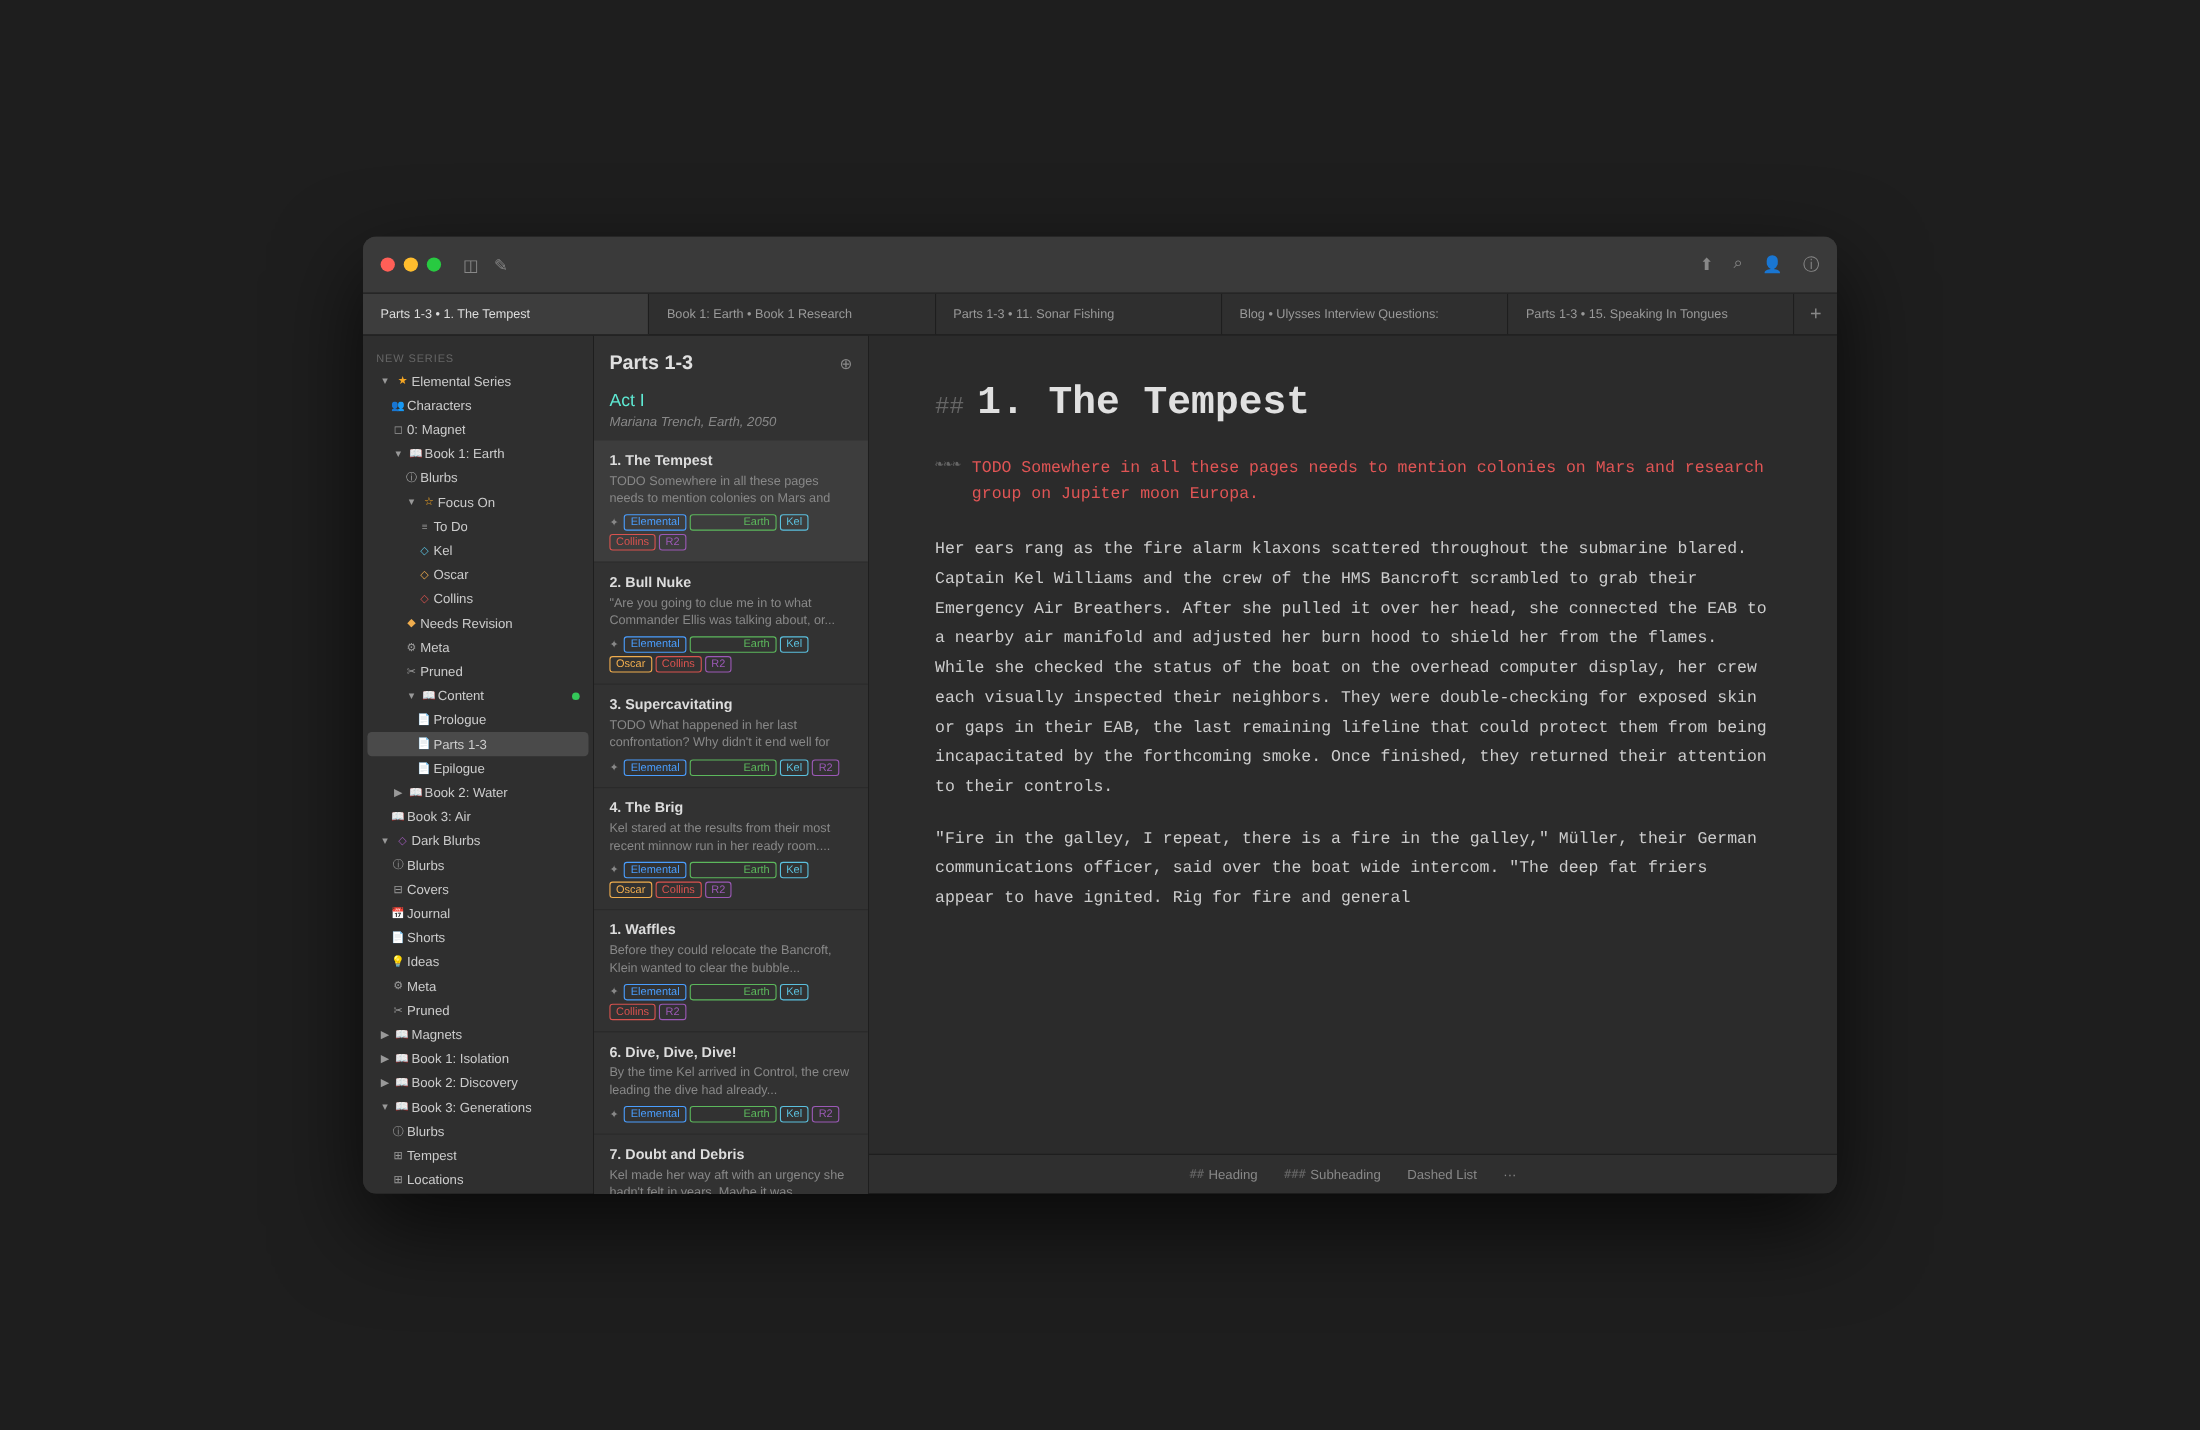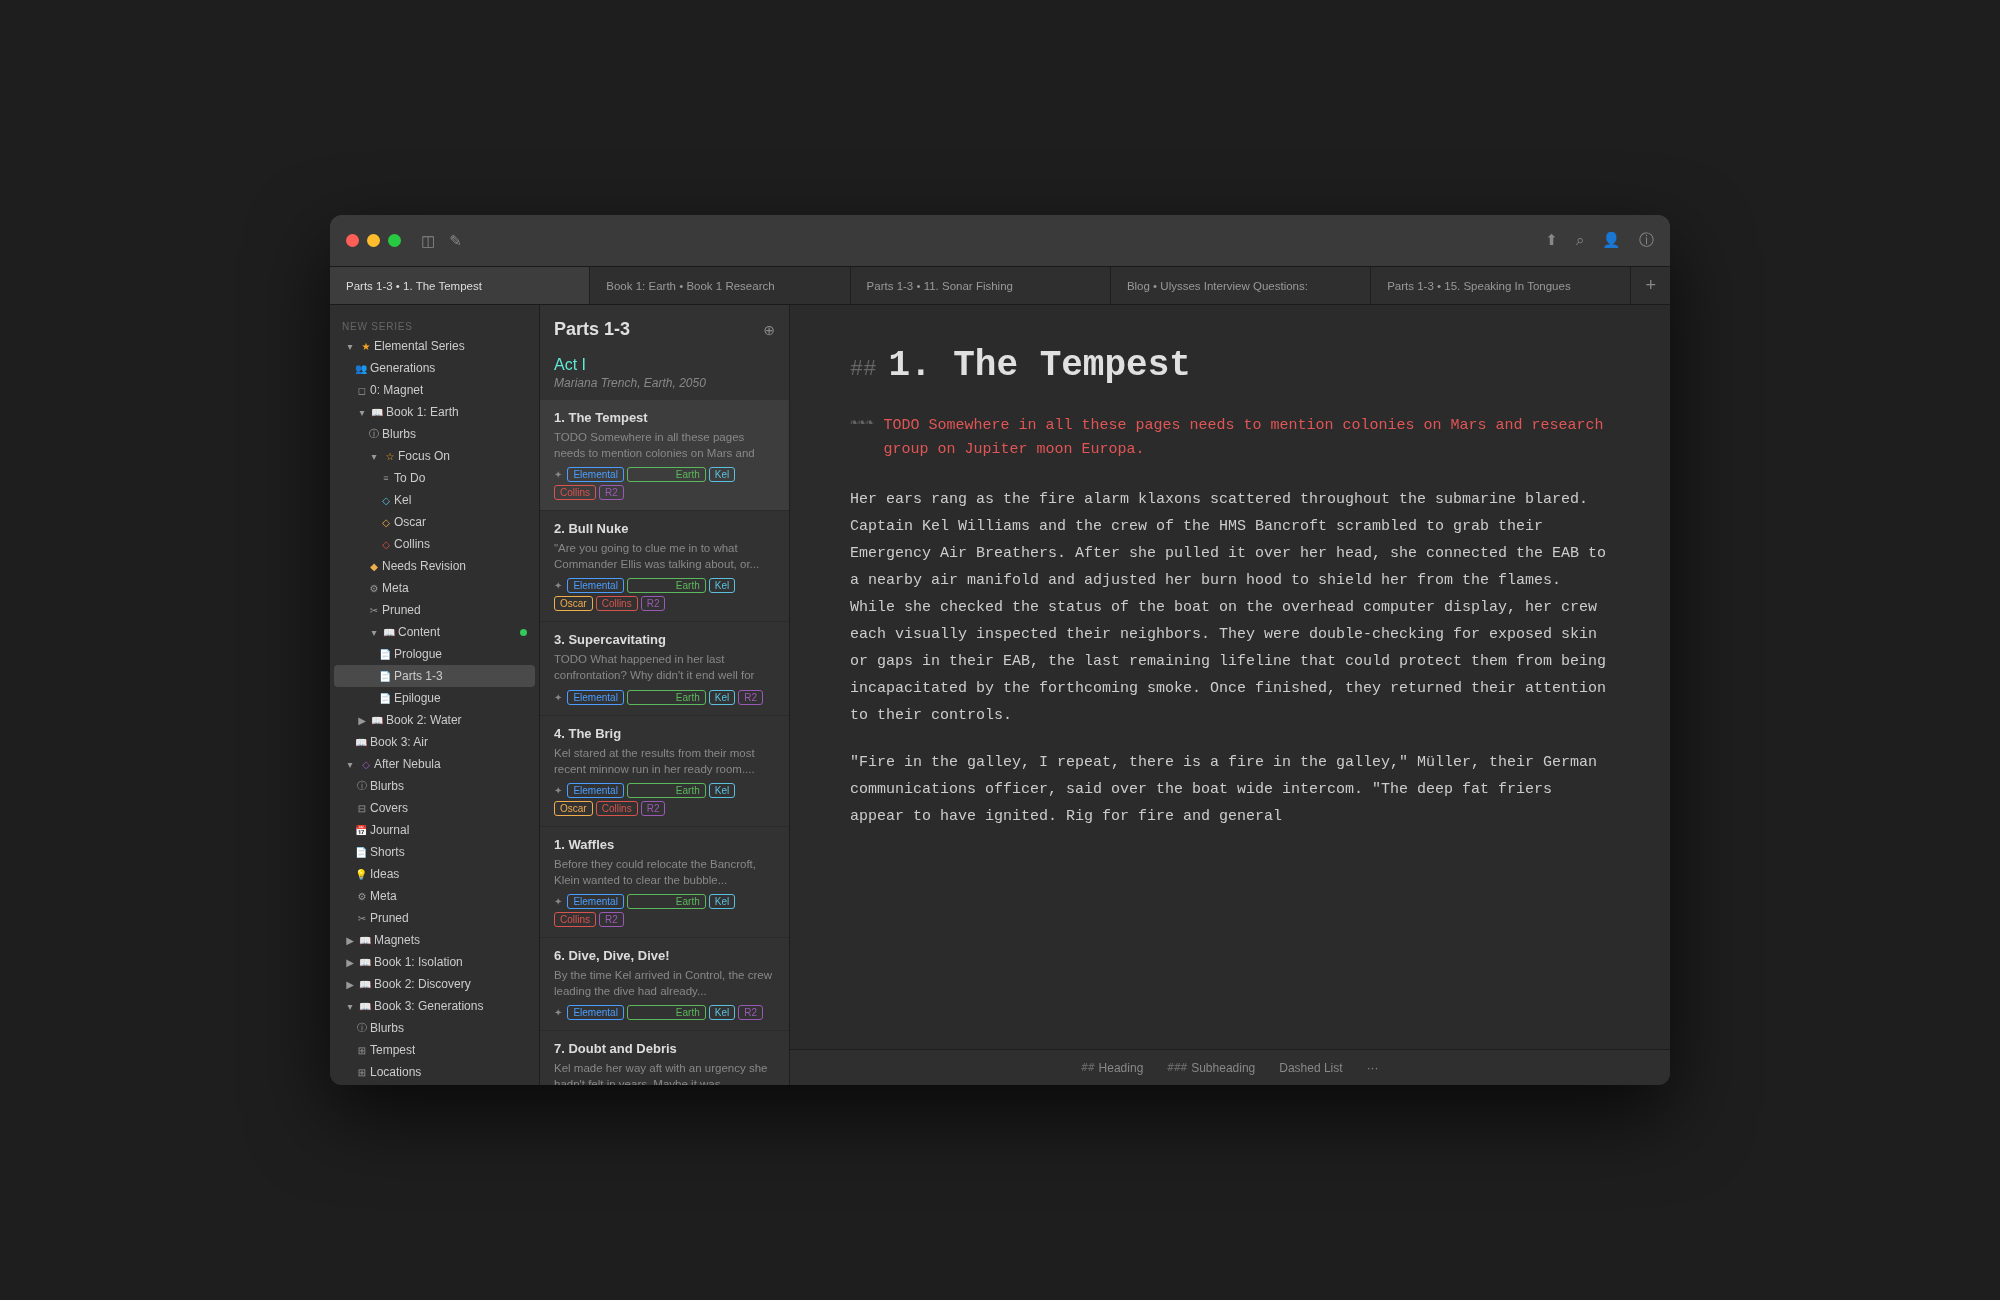--- a/index.html
+++ b/index.html
@@ -368,21 +368,21 @@
       <div class="section-header">NEW SERIES</div>
 
       <div class="sidebar-item indent-1">
         <span class="sidebar-icon">▾</span>
         <span class="sidebar-icon" style="color:#f5a623;">★</span>
         <span class="sidebar-label">Elemental Series</span>
       </div>
 
       <div class="sidebar-item indent-2">
         <span class="sidebar-icon">👥</span>
-        <span class="sidebar-label">Generations</span>
+        <span class="sidebar-label">Characters</span>
       </div>
 
       <div class="sidebar-item indent-2">
         <span class="sidebar-icon">◻</span>
         <span class="sidebar-label">0: Magnet</span>
       </div>
 
       <div class="sidebar-item indent-2">
         <span class="sidebar-icon">▾</span>
         <span class="sidebar-icon">📖</span>
@@ -464,21 +464,21 @@
       </div>
 
       <div class="sidebar-item indent-2">
         <span class="sidebar-icon">📖</span>
         <span class="sidebar-label">Book 3: Air</span>
       </div>
 
       <div class="sidebar-item indent-1">
         <span class="sidebar-icon">▾</span>
         <span class="sidebar-icon" style="color:#9b59b6;">◇</span>
-        <span class="sidebar-label">After Nebula</span>
+        <span class="sidebar-label">Dark Blurbs</span>
       </div>
 
       <div class="sidebar-item indent-2">
         <span class="sidebar-icon">ⓘ</span>
         <span class="sidebar-label">Blurbs</span>
       </div>
 
       <div class="sidebar-item indent-2">
         <span class="sidebar-icon">⊟</span>
         <span class="sidebar-label">Covers</span>

